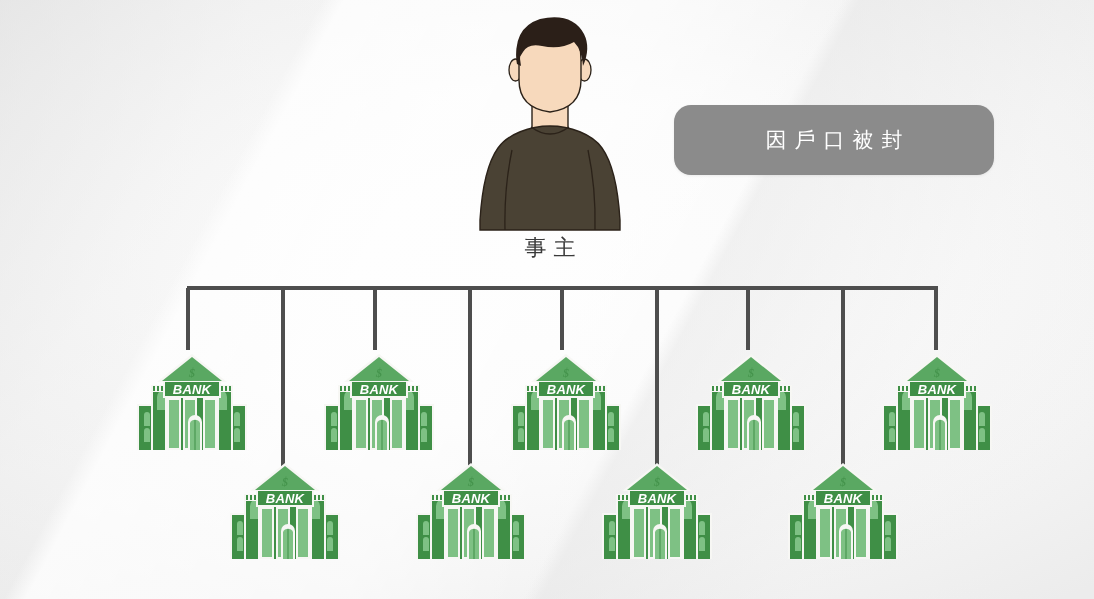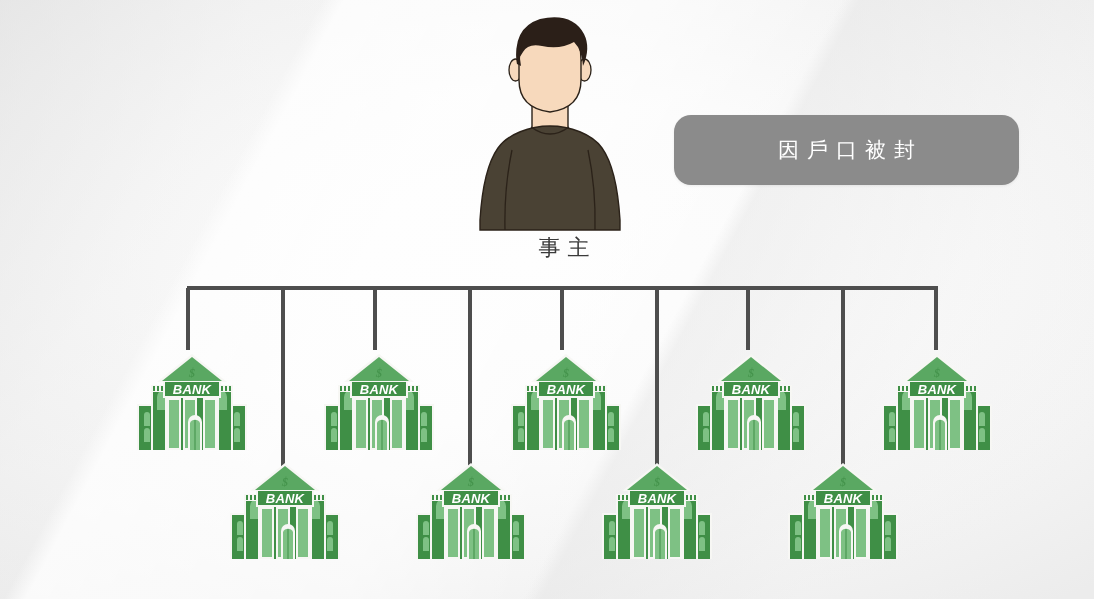--- a/index.html
+++ b/index.html
@@ -57,38 +57,38 @@
     left: 468px;
     top: 8px;
     width: 164px;
     height: 224px;
   }
   .person svg { display: block; width: 100%; height: 100%; }
 
   
   .victim-label {
     position: absolute;
-    left: 484px;
+    left: 470px;
     top: 233px;
     width: 160px;
     text-align: center;
     font-size: 22px;
     letter-spacing: 7px;
     text-indent: 7px;
     color: #3a3a3a;
     font-family: "DejaVu Sans", "Liberation Sans", sans-serif;
     white-space: nowrap;
   }
 
   
   .note-box {
     position: absolute;
     left: 674px;
-    top: 115px;
-    width: 345px;
+    top: 105px;
+    width: 320px;
     height: 70px;
     background: #8b8b8b;
     border-radius: 17px;
     display: flex;
     flex-direction: column;
     align-items: center;
     justify-content: center;
     box-shadow: 0 1px 3px rgba(0,0,0,0.07);
   }
   .note-line {

